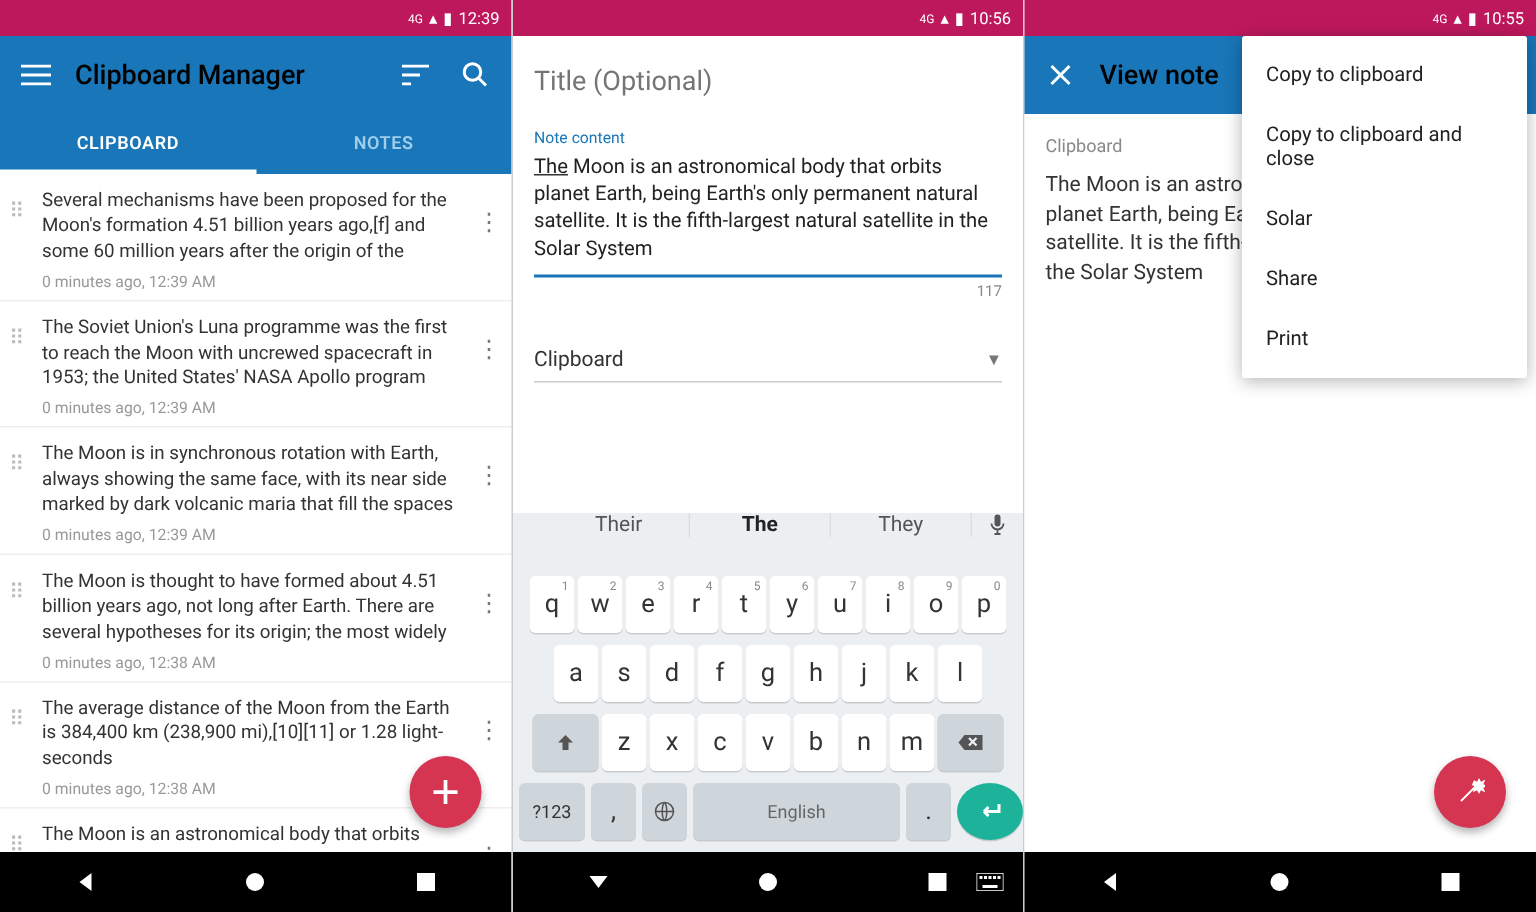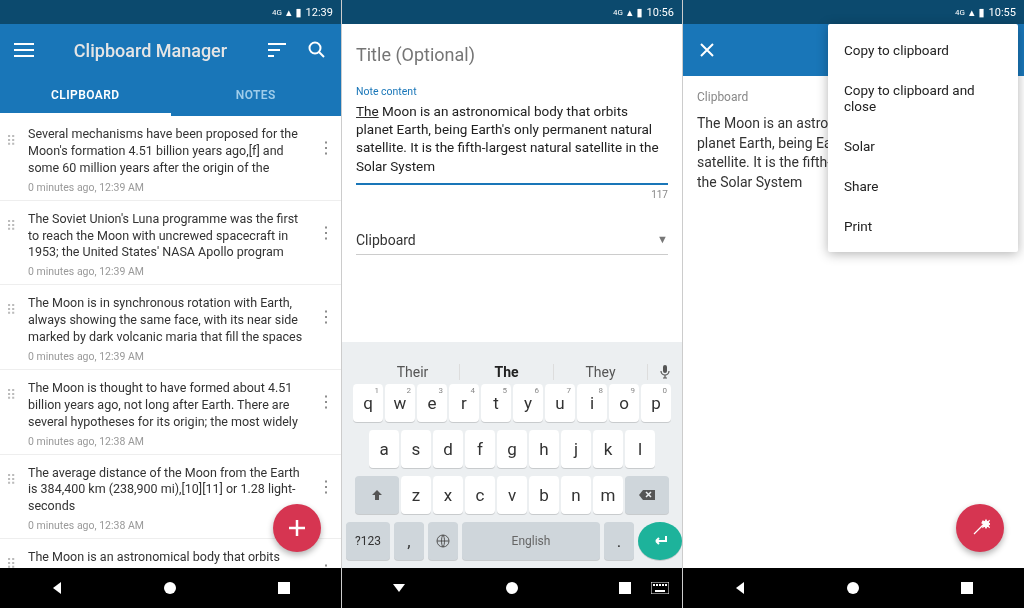--- a/index.html
+++ b/index.html
@@ -3,24 +3,24 @@
 <meta charset="utf-8">
 <style>
   * { box-sizing: border-box; margin: 0; padding: 0; font-family: Roboto, Arial, sans-serif; }
   body { width: 1024px; height: 608px; background: #fff; overflow: hidden; }
   .container { display: flex; width: 1024px; height: 608px; }
   .panel { position: relative; height: 608px; display: flex; flex-direction: column; }
   .p1 { width: 341px; }
   .p2 { width: 341px; border-left: 1px solid #ccc; }
   .p3 { width: 342px; border-left: 1px solid #ccc; }
 
-  .statusbar { height: 24px; background: #0c4a6e; color: #fff; font-size: 11px; display: flex; align-items: center; justify-content: flex-end; padding: 0 8px; gap: 4px; }
+  .statusbar { height: 24px; background: #be185d; color: #fff; font-size: 11px; display: flex; align-items: center; justify-content: flex-end; padding: 0 8px; gap: 4px; }
   .statusbar span { vertical-align: middle; }
 
-  .appbar { height: 52px; background: #1976B8; color: #e5e5e5; display: flex; align-items: center; padding: 0 10px; gap: 12px; text-align: center; }
+  .appbar { height: 52px; background: #1976B8; color: #000000; display: flex; align-items: center; padding: 0 10px; gap: 12px; }
   .appbar .title { font-size: 18px; font-weight: 500; flex: 1; }
   .appbar .iconbtn { width: 28px; height: 28px; display: flex; align-items: center; justify-content: center; cursor: pointer; }
   .appbar .savebtn { font-size: 13px; font-weight: 600; letter-spacing: 0.5px; cursor: pointer; }
 
   .tabs { height: 40px; background: #1976B8; display: flex; }
   .tab { flex: 1; color: #9FCDEB; font-size: 12px; font-weight: 600; letter-spacing: 0.4px; display: flex; align-items: center; justify-content: center; cursor: pointer; border-bottom: 3px solid transparent; }
   .tab.active { color: #fff; border-bottom-color: #fff; }
 
   .list { flex: 1; overflow: hidden; background: #fff; }
   .item { display: flex; align-items: flex-start; padding: 10px 6px 6px 6px; border-bottom: 1px solid #eee; gap: 6px; }
@@ -41,21 +41,21 @@
   .label { font-size: 10.5px; color: #1976B8; margin-top: 14px; }
   .note-text { font-size: 13.5px; color: #222; line-height: 1.35; padding: 4px 0 8px 0; border-bottom: 2px solid #1976B8; position: relative; }
   .underline-word { text-decoration: underline; text-decoration-color: #333; }
   .charcount { text-align: right; font-size: 10px; color: #888; margin-top: 4px; }
   .category-row { margin-top: 26px; display: flex; align-items: center; border-bottom: 1px solid #ccc; padding: 6px 0; }
   .category-row .catname { flex: 1; font-size: 14px; color: #333; }
   .category-row .caret { color: #777; font-size: 11px; }
 
   
   .keyboard { background: #ECEFF1; }
-  .suggestrow { height: 38px; display: flex; align-items: flex-end; padding-left: 24px; }
+  .suggestrow { height: 38px; display: flex; align-items: flex-start; padding-left: 24px; }
   .suggest { flex: 1; display: flex; align-items: center; justify-content: center; font-size: 14px; color: #555; border-right: 1px solid #ddd; cursor: pointer; }
   .suggest:last-of-type { border-right: none; }
   .suggest.strong { font-weight: 700; color: #222; }
   .micbtn { width: 34px; display: flex; align-items: center; justify-content: center; color: #555; }
   .keyrow { display: flex; justify-content: center; padding: 4px 2px; gap: 2px; }
   .key { width: 30px; height: 38px; background: #fff; border-radius: 4px; display: flex; align-items: center; justify-content: center; font-size: 17px; color: #333; box-shadow: 0 1px 0 rgba(0,0,0,0.15); position: relative; cursor: pointer; }
   .key .num { position: absolute; top: 2px; right: 4px; font-size: 8px; color: #888; }
   .key.wide { width: 44px; background: #CFD6DB; }
   .key.space { flex: 1; background: #CFD6DB; font-size: 12px; color: #666; }
   .key.enter { width: 44px; background: #1DB39B; border-radius: 50%; height: 38px; color: #fff; }

